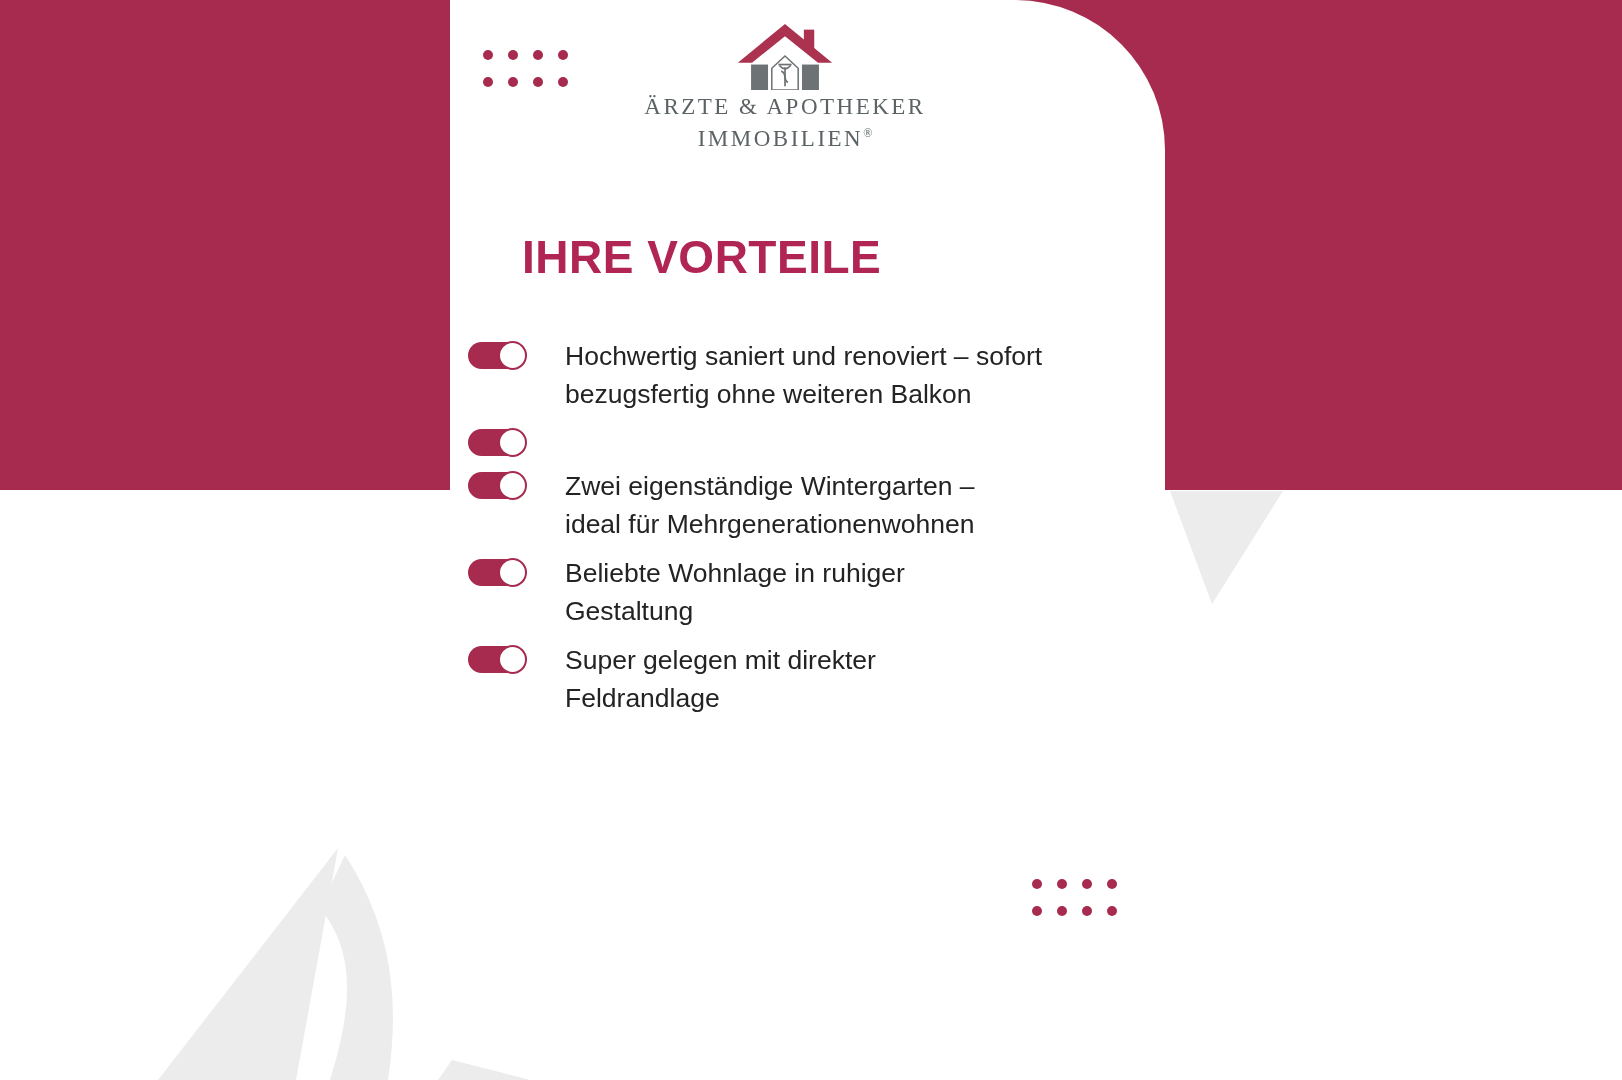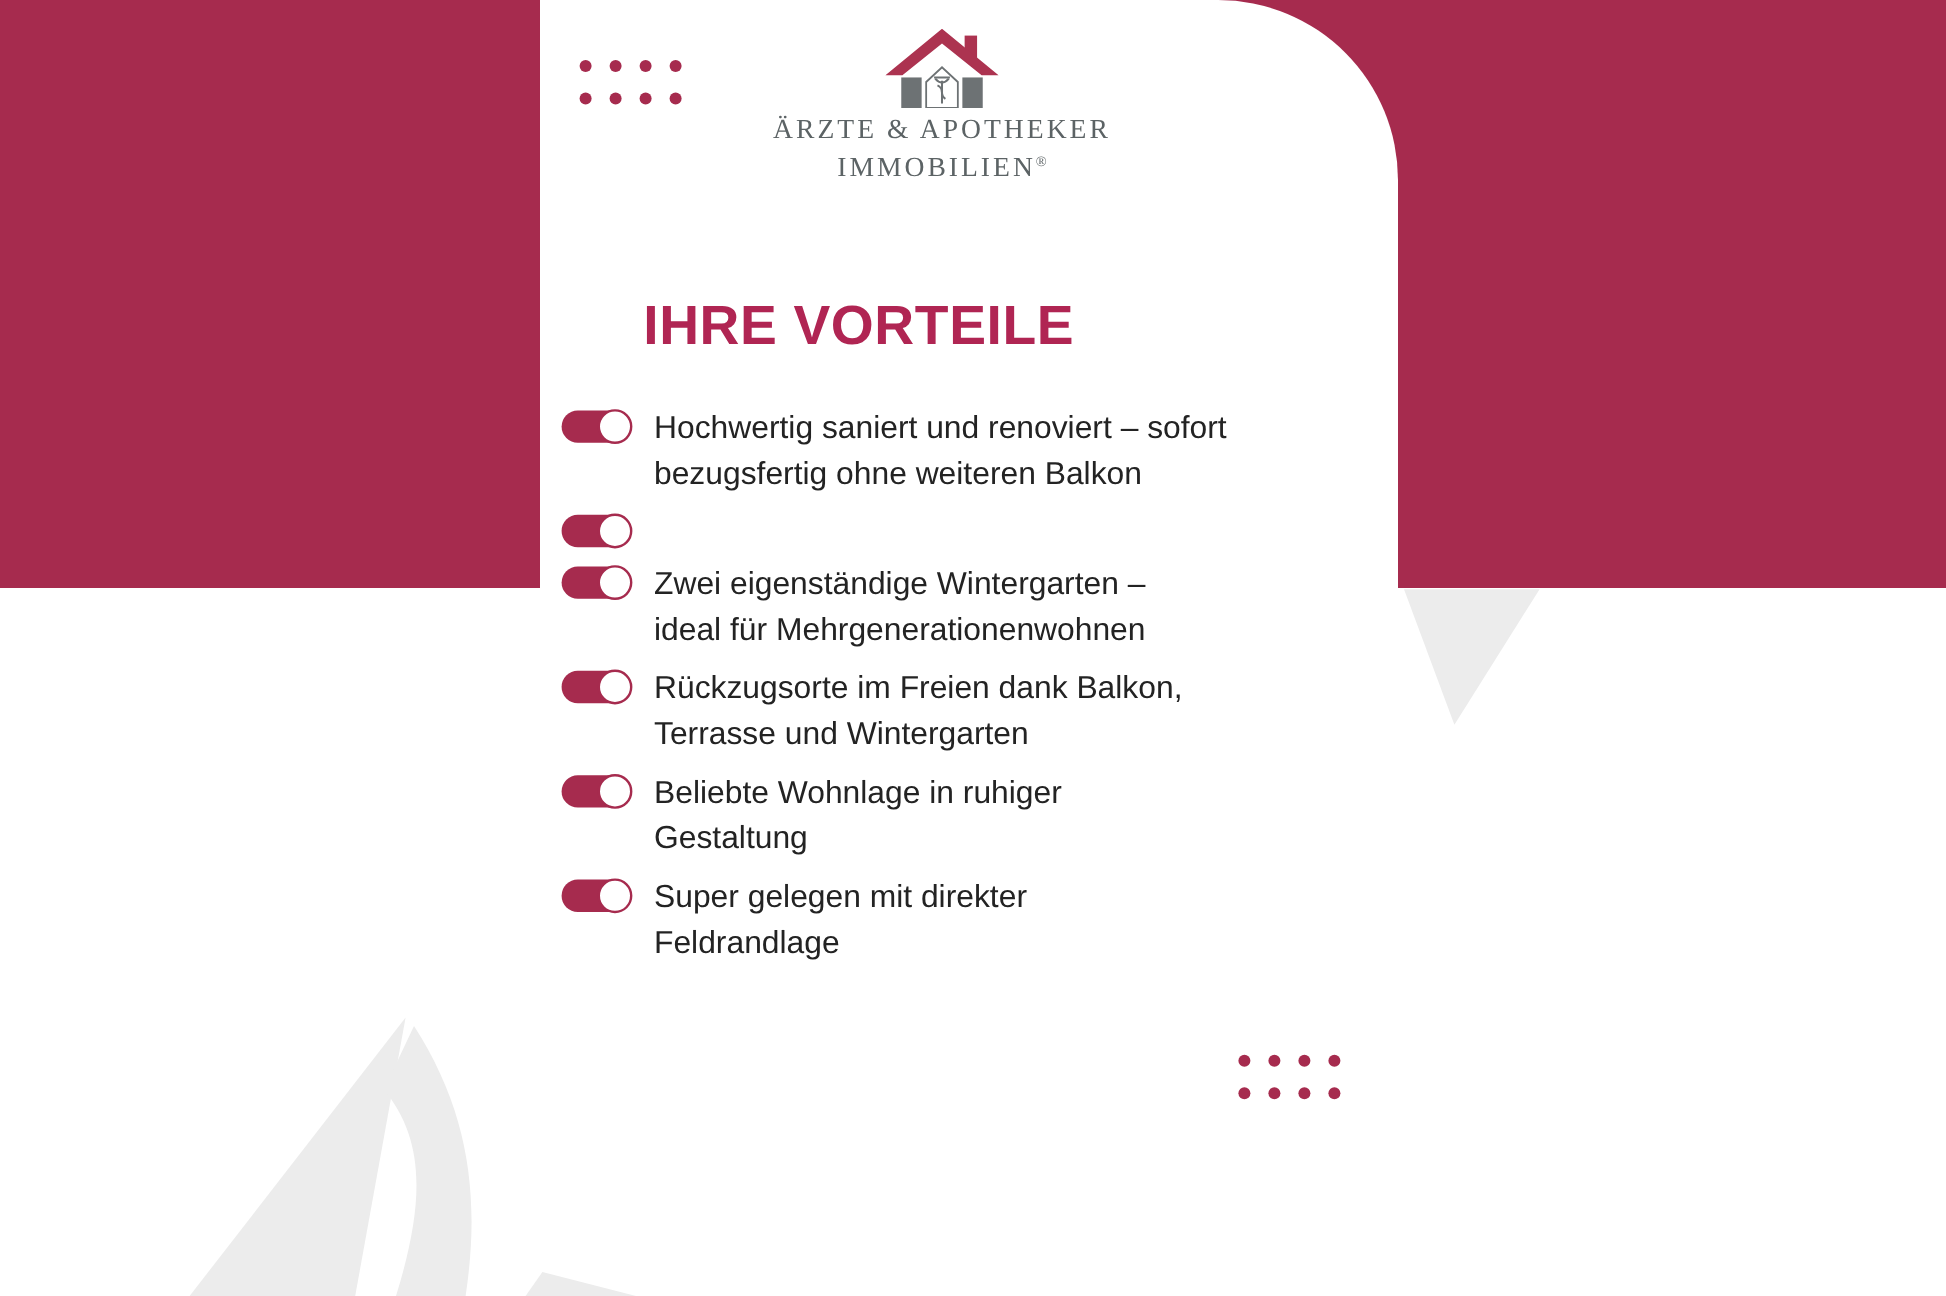--- a/index.html
+++ b/index.html
@@ -29,28 +29,28 @@
   .logo{position:absolute;left:595px;top:24px;width:380px;text-align:center;}
   .logo svg{display:inline-block;}
   .brand-line{
     font-family:"Liberation Serif","DejaVu Serif",serif;
     color:var(--logo-text,#5c6365);
     font-size:23px;letter-spacing:2.5px;line-height:26px;text-align:center;
   }
   .brand-line sup{font-size:12px;letter-spacing:0;}
   
   .page-title{
-    position:absolute;left:522px;top:230px;margin:14px;
+    position:absolute;left:522px;top:230px;margin:0;
     font-size:46px;font-weight:800;letter-spacing:.5px;
     color:var(--title,#b02553);
   }
   
   .benefits{position:absolute;left:468px;top:337px;width:660px;
     list-style:none;margin:0;padding:0;}
-  .benefit{display:flex;align-items:flex-start;gap:20px;margin-bottom:11px;}
+  .benefit{display:flex;align-items:flex-start;gap:40px;margin-bottom:11px;}
   .benefit-text{font-size:26.5px;line-height:38px;color:var(--text,#232323);}
   .benefit-text span{display:block;}
   
   .toggle{position:relative;flex:0 0 auto;width:57px;height:27px;margin-top:5px;
     background:var(--accent,#a62b4e);border-radius:14px;}
   .toggle .knob{position:absolute;right:-2px;top:-1px;width:29px;height:29px;
     box-sizing:border-box;border-radius:50%;background:#fff;
     border:2.5px solid var(--accent,#a62b4e);}
 </style>
 </head>
@@ -138,29 +138,20 @@
     <div class="benefit-text">
         <span>Zwei eigenständige Wintergarten –</span>
         <span>ideal für Mehrgenerationenwohnen</span>
       </div>
   </li>
   <li class="benefit">
     <span class="toggle">
         <span class="knob"></span>
       </span>
     <div class="benefit-text">
-        <span>Rückzugsorte im Freien dank Balkon,</span>
-        <span>Terrasse und Wintergarten</span>
-      </div>
-  </li>
-  <li class="benefit">
-    <span class="toggle">
-        <span class="knob"></span>
-      </span>
-    <div class="benefit-text">
         <span>Beliebte Wohnlage in ruhiger</span>
         <span>Gestaltung</span>
       </div>
   </li>
   <li class="benefit">
     <span class="toggle">
         <span class="knob"></span>
       </span>
     <div class="benefit-text">
         <span>Super gelegen mit direkter</span>

